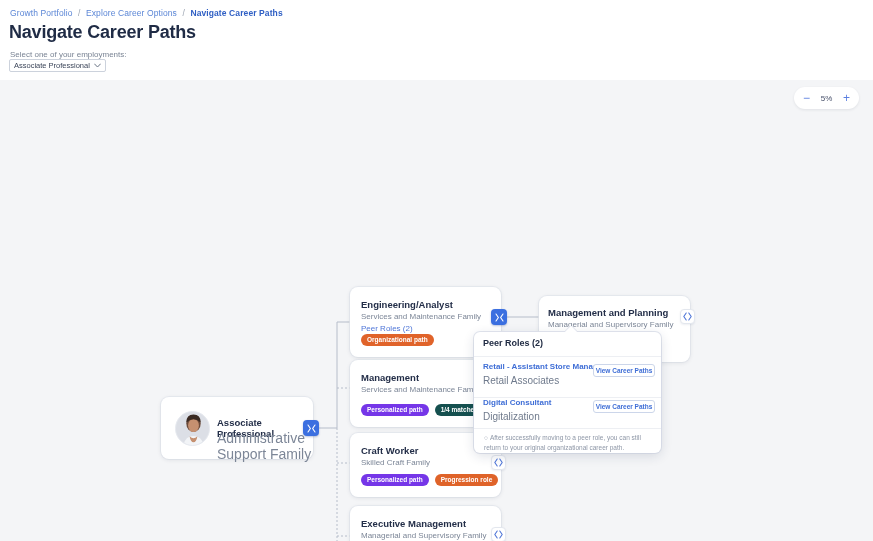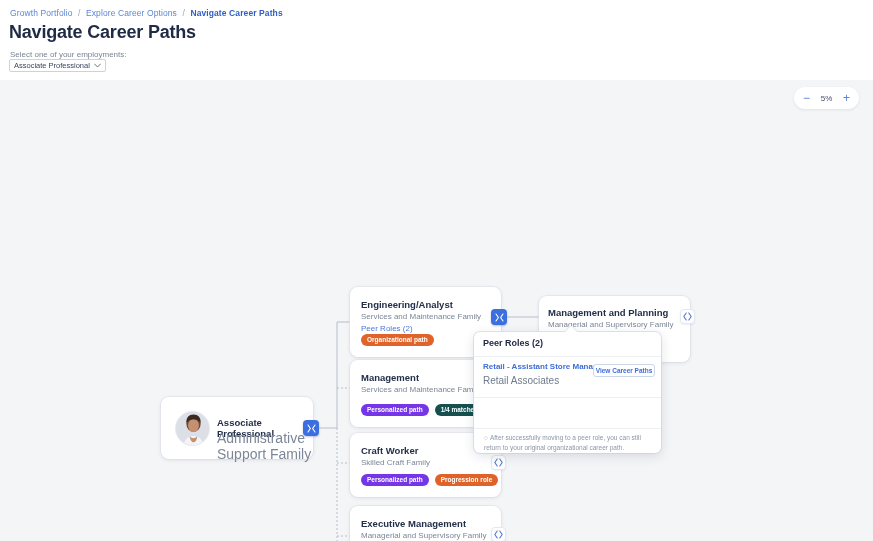--- a/index.html
+++ b/index.html
@@ -269,20 +269,25 @@
       <div class="pop-divider" style="top:24px;"></div>
 
       <div class="pop-row" style="top:30px;">
         <div class="pop-role">Retail - Assistant Store Manager</div>
         <div class="pop-role-sub">Retail Associates</div>
         <div class="pop-cta" style="top:2px;">View Career Paths</div>
       </div>
 
       <div class="pop-divider" style="top:65px;"></div>
 
+      <div class="pop-row" style="top:66px;">
+        <div class="pop-role">Digital Consultant</div>
+        <div class="pop-role-sub">Digitalization</div>
+        <div class="pop-cta" style="top:2px;">View Career Paths</div>
+      </div>
 
       <div class="pop-divider" style="top:96px;"></div>
 
       <div class="pop-note">
         <span class="pop-note-icon">○</span><span>After successfully moving to a peer role, you can still return to your original organizational career path.</span>
       </div>
     </div>
 
   </div>
 </div>

